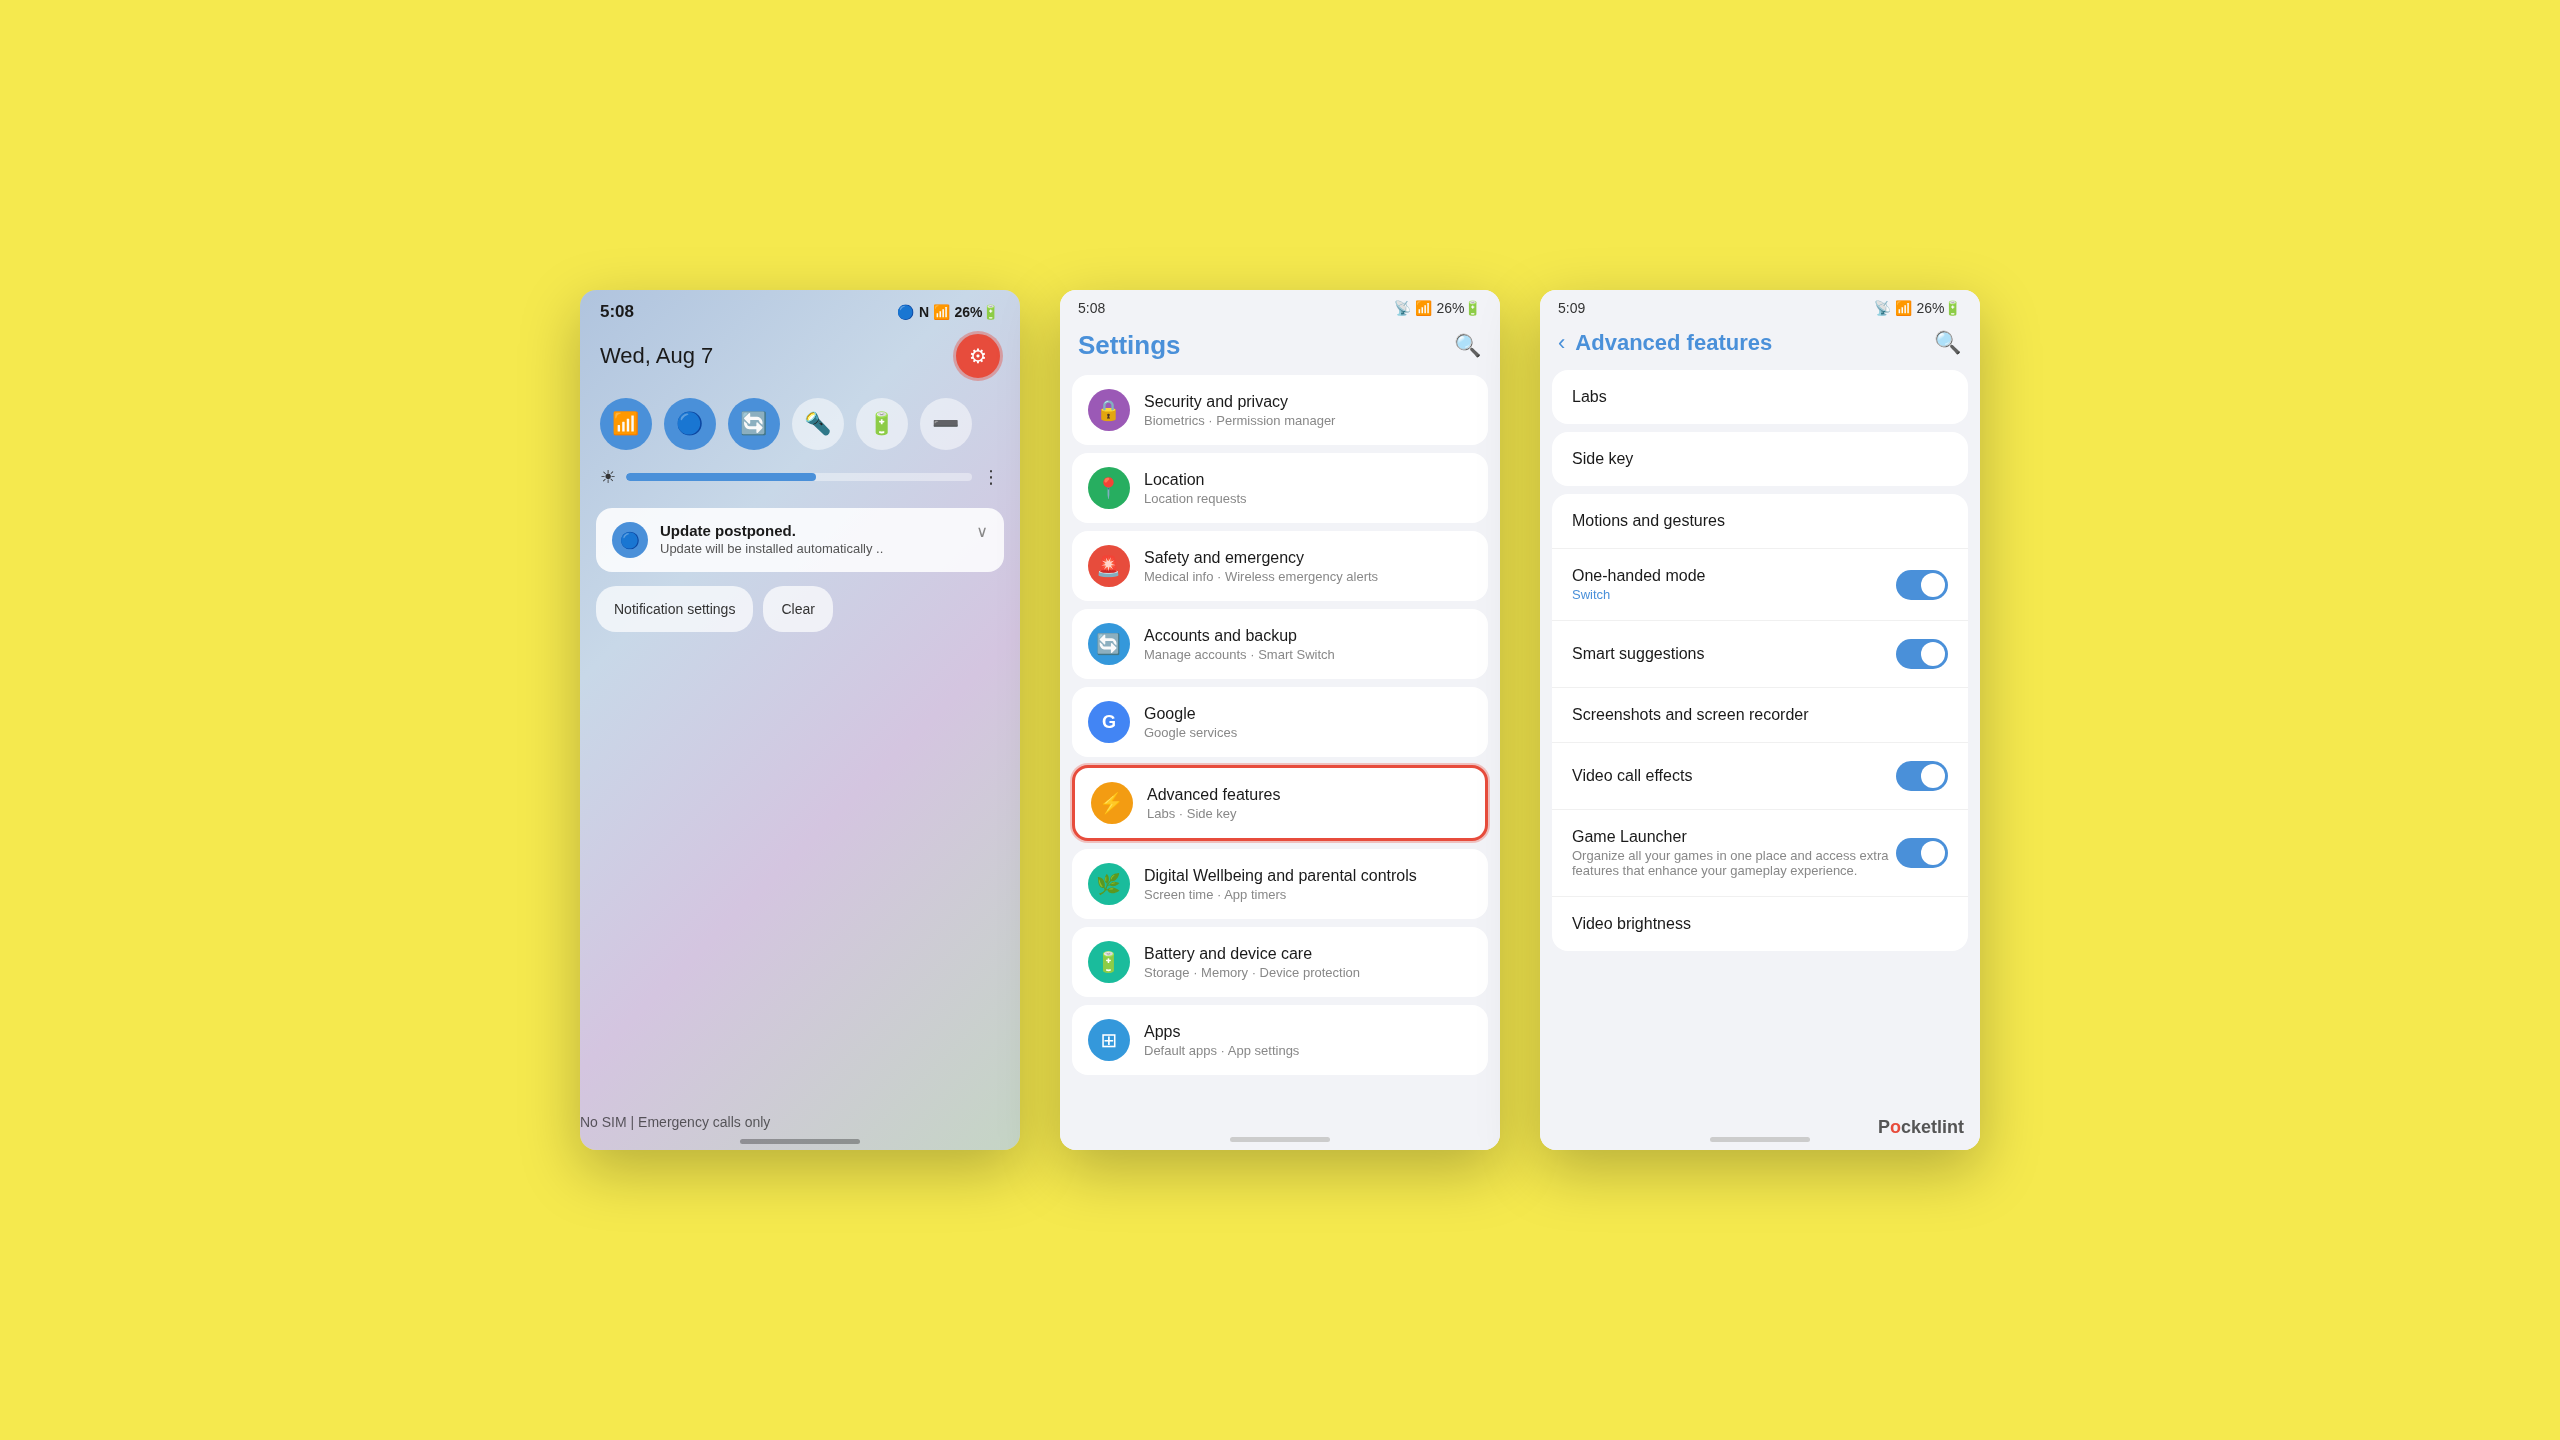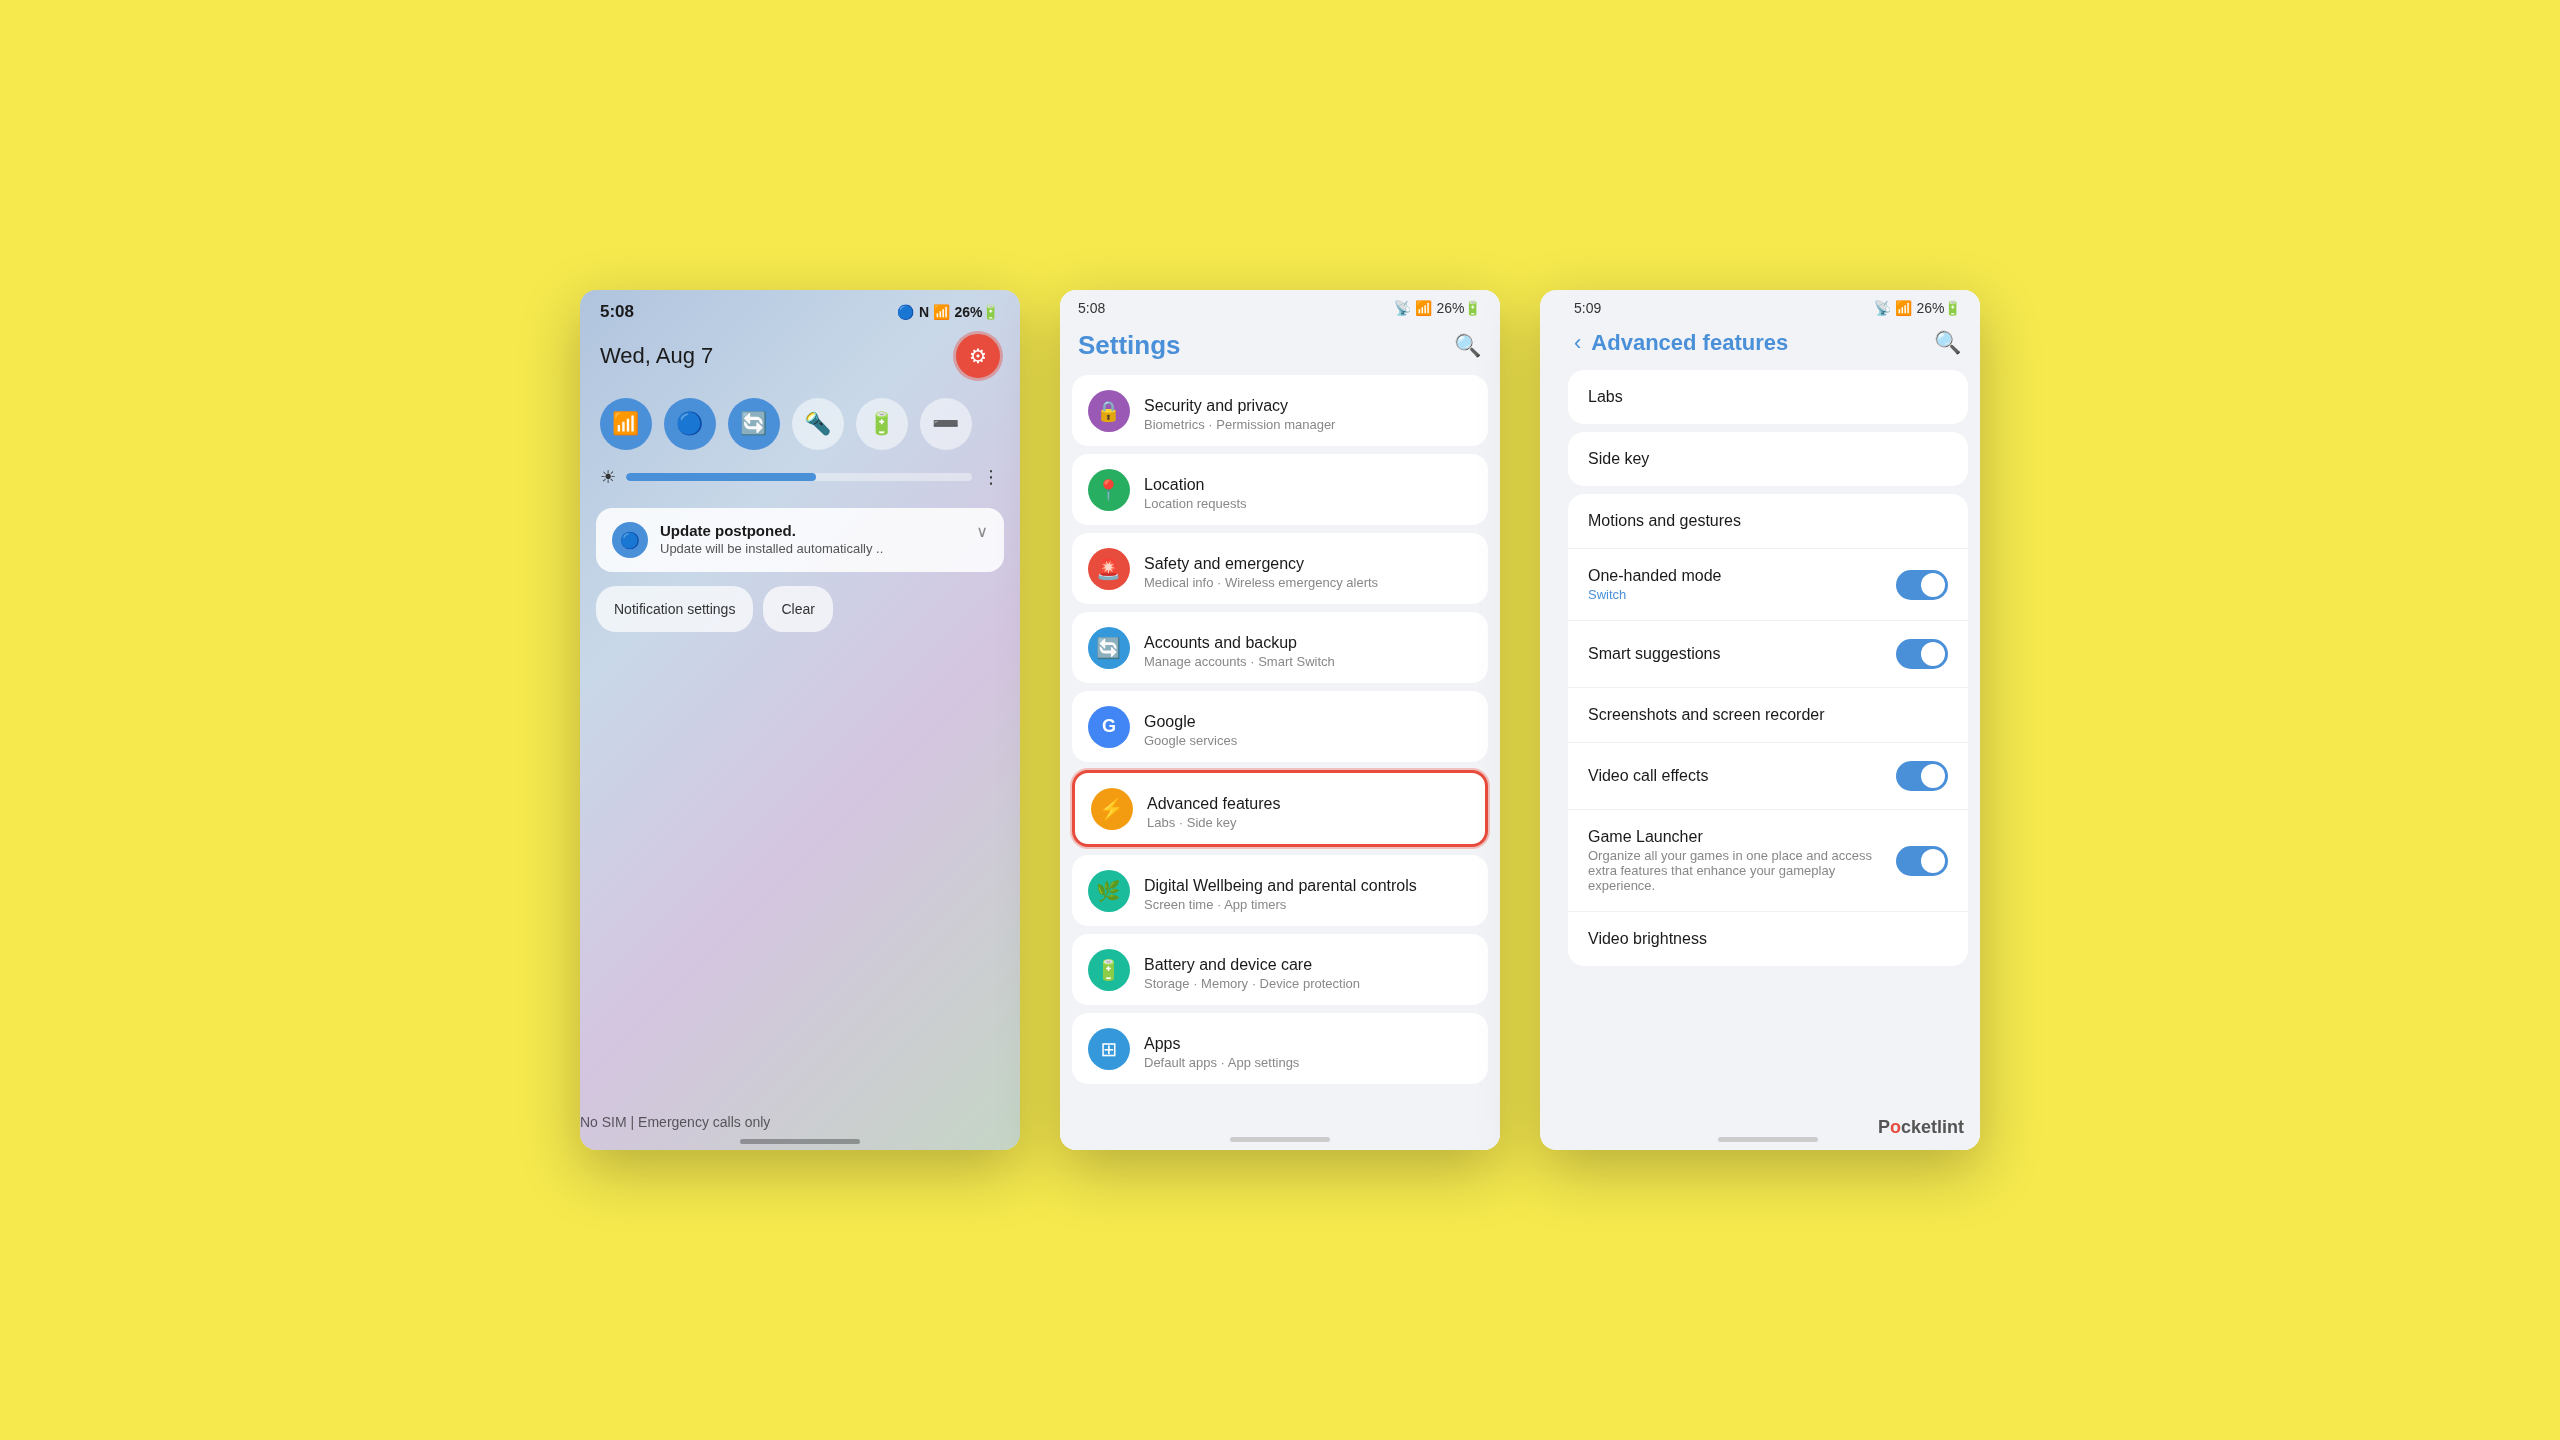--- a/index.html
+++ b/index.html
@@ -248,41 +248,40 @@
       flex-shrink: 0;
     }
     .s-icon-purple { background: #9b59b6; color: white; }
     .s-icon-green { background: #27ae60; color: white; }
     .s-icon-red { background: #e74c3c; color: white; }
     .s-icon-blue { background: #3498db; color: white; }
     .s-icon-google { background: #4285f4; color: white; }
     .s-icon-orange { background: #f39c12; color: white; }
     .s-icon-teal { background: #1abc9c; color: white; }
     .s-icon-apps { background: #3498db; color: white; }
-    .s-text { flex: 1; margin-top: 8px; }
+    .s-text { flex: 1; }
     .s-name { font-size: 16px; font-weight: 500; color: #1a1a1a; }
     .s-sub { font-size: 13px; color: #888; margin-top: 2px; }
     .p2-home { 
       display: flex; 
       justify-content: center; 
       padding: 8px; 
       background: #f2f3f7;
     }
 
     
     .phone3 {
       width: 440px;
       height: 860px;
       background: #f2f3f7;
     }
     .phone3-content {
       height: 100%;
       display: flex;
       flex-direction: column;
-      padding-left: 16px;
     }
     .p3-status {
       display: flex;
       justify-content: space-between;
       align-items: center;
       padding: 10px 18px 6px;
       font-size: 14px;
       color: #333;
       background: #f2f3f7;
     }

